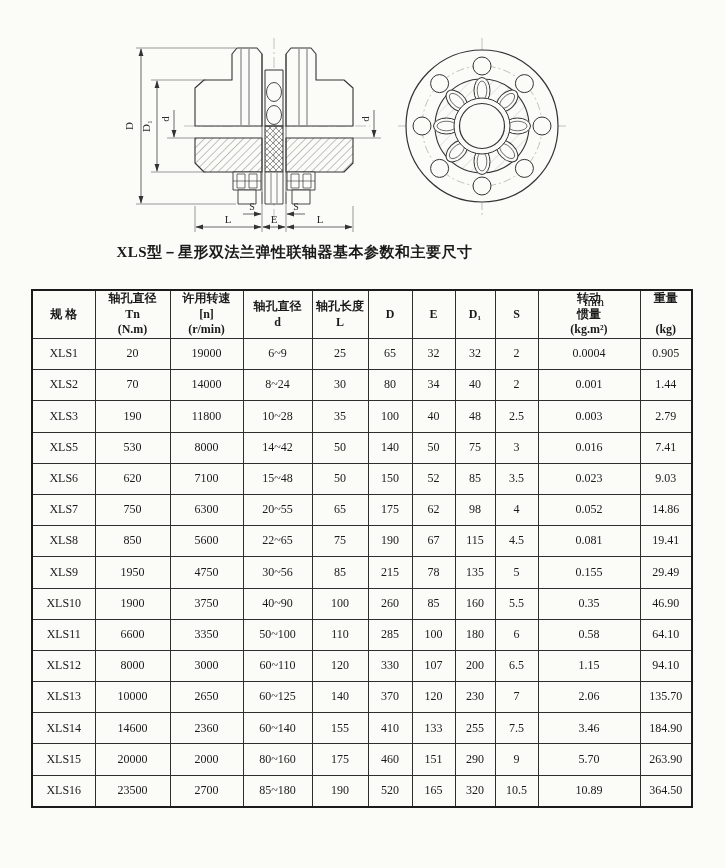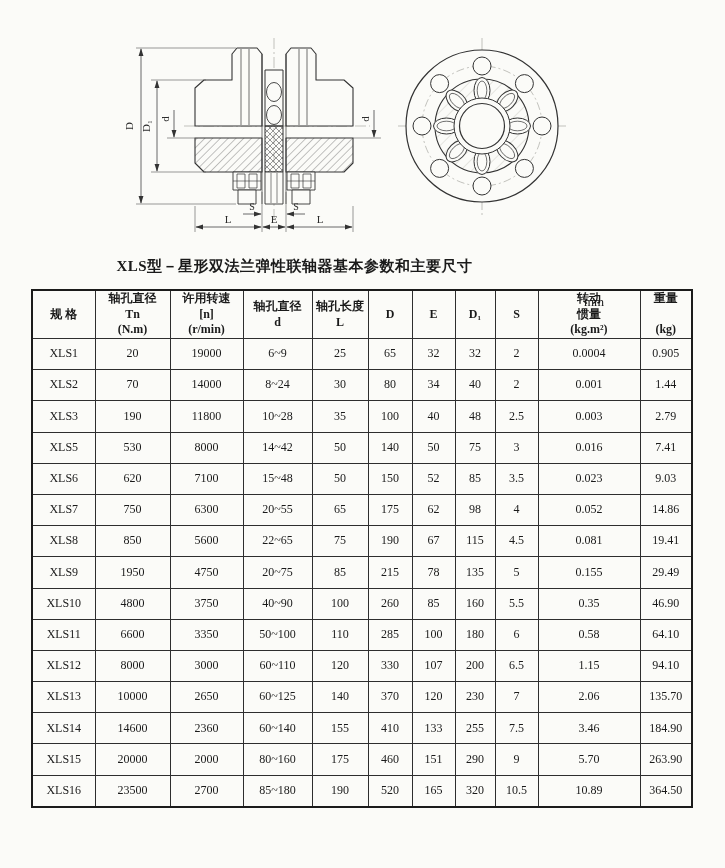--- a/index.html
+++ b/index.html
@@ -4,21 +4,21 @@
 <style>
   html,body{margin:0;padding:0;}
   body{
     width:725px;height:868px;position:relative;
     background:#fbfbf8;color:#1a1a1a;
     font-family:"Liberation Serif","DejaVu Serif",serif;
     overflow:hidden;
   }
   .drawing-band{position:absolute;top:8px;left:0;width:725px;height:240px;}
   .title-row{
-    position:absolute;top:257px;left:0;width:589px;text-align:center;
+    position:absolute;top:243px;left:0;width:589px;text-align:center;
     font-size:15px;font-weight:bold;letter-spacing:.5px;
   }
   .unit-label{
     position:absolute;top:256px;left:584px;font-size:13px;font-weight:normal;margin-top:38px;
   }
   .table-wrap{position:absolute;top:289px;left:31px;}
   table.spec{
     border-collapse:collapse;table-layout:fixed;width:661px;
     border:2px solid #1b1b1b;background:transparent;
   }
@@ -318,32 +318,32 @@
           <td>67</td>
           <td>115</td>
           <td>4.5</td>
           <td>0.081</td>
           <td>19.41</td>
         </tr>
         <tr>
           <td>XLS9</td>
           <td>1950</td>
           <td>4750</td>
-          <td>20~75</td>
+          <td>30~56</td>
           <td>85</td>
           <td>215</td>
           <td>78</td>
           <td>135</td>
           <td>5</td>
           <td>0.155</td>
           <td>29.49</td>
         </tr>
         <tr>
           <td>XLS10</td>
-          <td>4800</td>
+          <td>1900</td>
           <td>3750</td>
           <td>40~90</td>
           <td>100</td>
           <td>260</td>
           <td>85</td>
           <td>160</td>
           <td>5.5</td>
           <td>0.35</td>
           <td>46.90</td>
         </tr>

